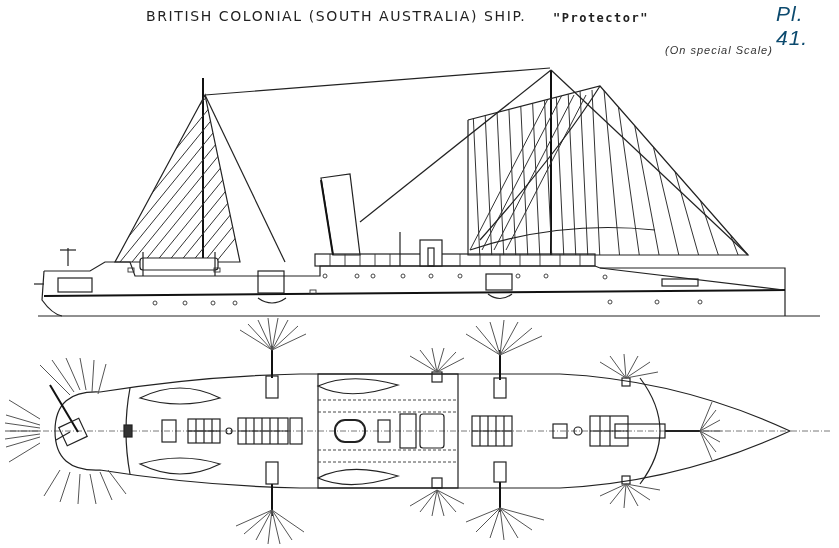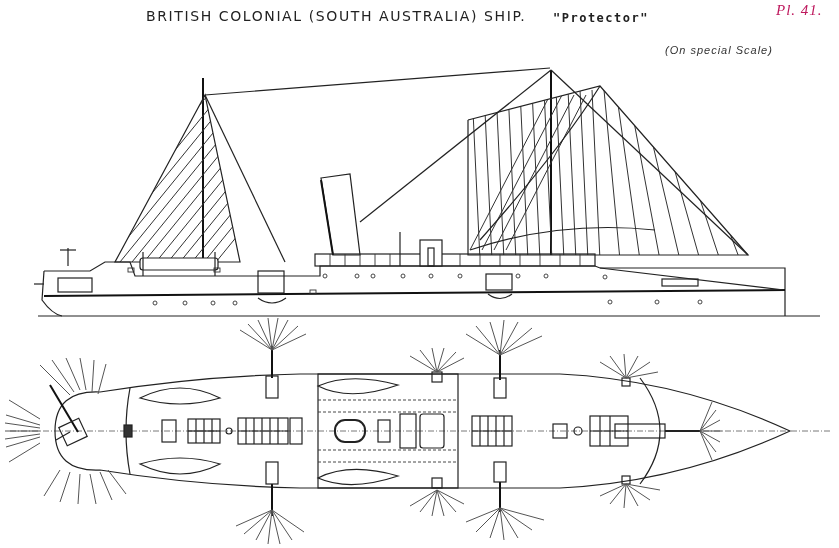--- a/index.html
+++ b/index.html
@@ -1,19 +1,19 @@
 <!DOCTYPE html>
 <html><head>
   <meta charset="utf-8">
   <style>
     html, body { margin: 0; padding: 0; background: #ffffff; }
     body { width: 839px; height: 548px; position: relative; overflow: hidden; font-family: "DejaVu Sans", sans-serif; color: #1a1a1a; }
     .title { position: absolute; left: 146px; top: 8px; font-family: "DejaVu Sans", sans-serif; font-size: 14px; letter-spacing: 1.6px; color: #222; }
     .ship-name { position: absolute; left: 553px; top: 11px; font-family: "DejaVu Sans Mono", monospace; font-weight: bold; font-size: 12px; letter-spacing: 1.5px; color: #222; }
-    .plate { position: absolute; left: 776px; top: 2px; font-family: Liberation Serif, serif; font-style: italic; font-size: 15px; color: #be185d; letter-spacing: 1px; }
+    .plate { position: absolute; left: 776px; top: 2px; font-family: Liberation Sans, sans-serif; font-style: italic; font-size: 21px; color: #0c4a6e; letter-spacing: 1px; }
     .scale { position: absolute; left: 665px; top: 44px; font-family: Liberation Sans, sans-serif; font-style: italic; font-size: 11px; color: #333; letter-spacing: 1px; }
     svg { position: absolute; left: 0; top: 0; }
     .ln { stroke: #222; fill: none; stroke-width: 1.2; }
     .lnb { stroke: #111; fill: none; stroke-width: 2; }
     .lnt { stroke: #333; fill: none; stroke-width: 0.9; }
     .hatch { stroke: #333; stroke-width: 1; }
     .ray { stroke: #555; stroke-width: 1; }
     .dash { stroke: #555; stroke-width: 0.8; stroke-dasharray: 6 2 1 2; fill: none; }
     .fillw { fill: #fff; }
   </style>

